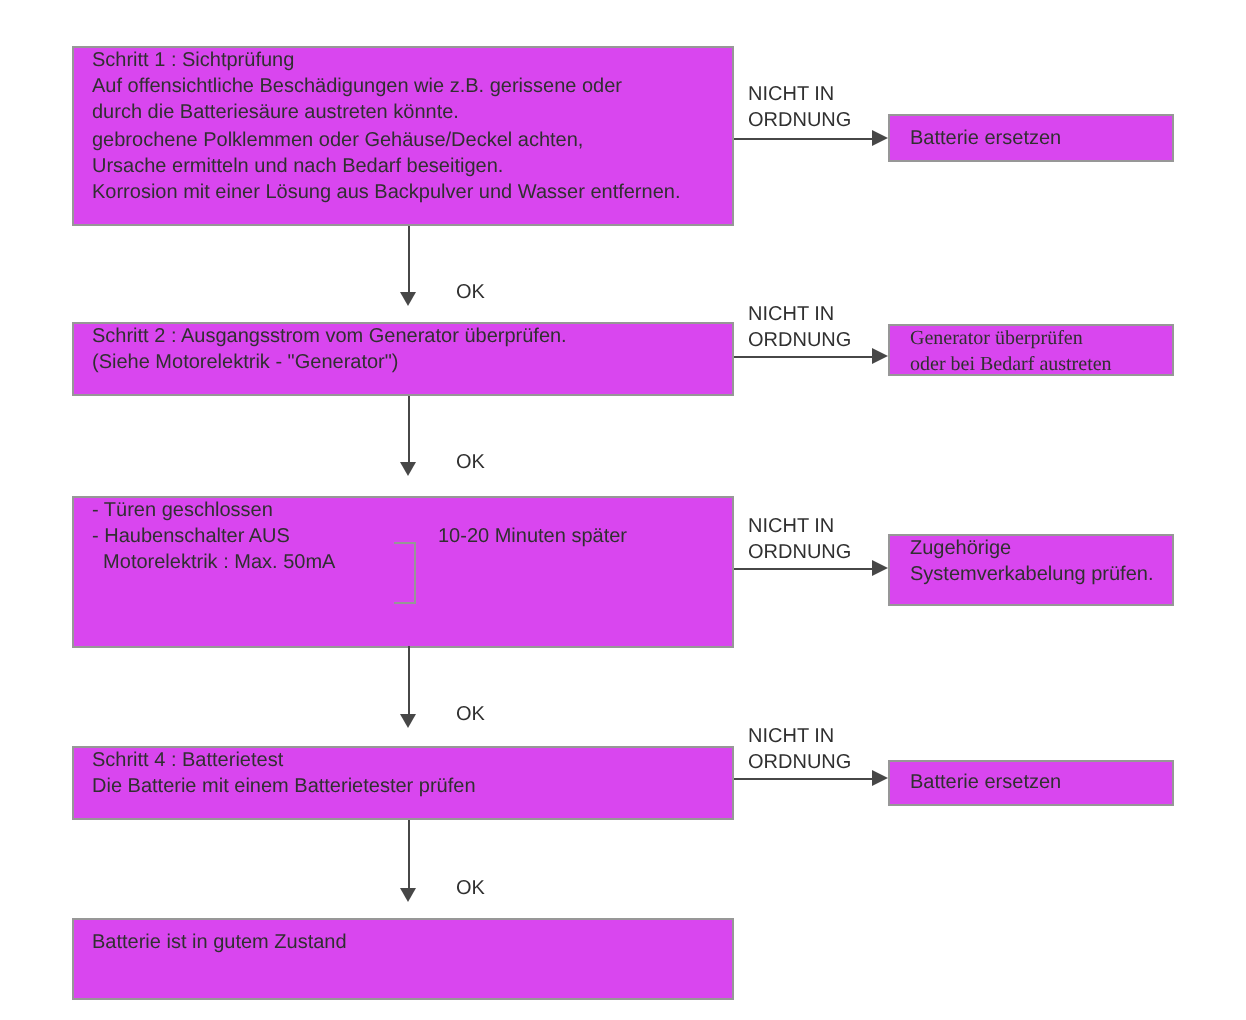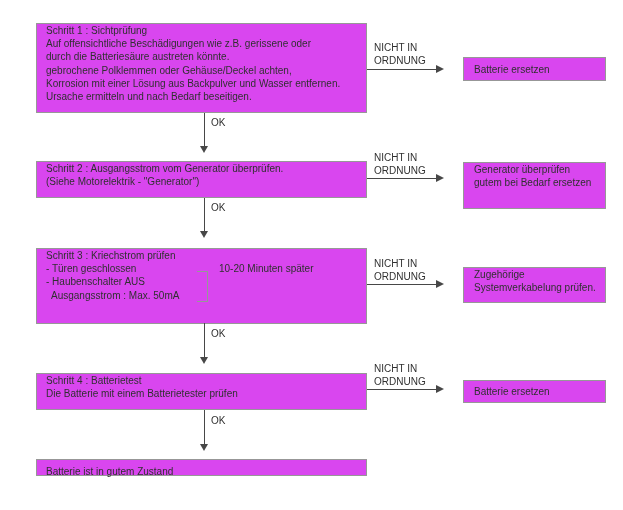--- a/index.html
+++ b/index.html
@@ -15,21 +15,21 @@
   }
   .box {
     position: absolute;
     box-sizing: border-box;
     border: 1px solid var(--border, #979797);
     background: #d946ef;
     padding: 0 9px;
     line-height: 13.2px;
   }
   .step-box { left: 36px; width: 331px; }
-  .fail-box { left: 444px; width: 143px; padding-left: 10px; margin-left: 19px; }
+  .fail-box { left: 444px; width: 143px; padding-left: 10px; }
   .ln { white-space: pre; }
   .vline {
     position: absolute;
     left: 204px;
     width: 1px;
     background: var(--line, #474747);
   }
   .vhead {
     position: absolute;
     left: 200px;
@@ -48,106 +48,106 @@
   .hhead {
     position: absolute;
     left: 436px;
     width: 0; height: 0;
     border-top: 4.5px solid transparent;
     border-bottom: 4.5px solid transparent;
     border-left: 8px solid var(--line, #474747);
   }
   .ok-label {
     position: absolute;
-    left: 211px;
+    left: 228px;
     line-height: 12px;
+    margin-top: 24px;
   }
   .notok-label {
     position: absolute;
     left: 374px;
     line-height: 13px;
   }
   .bracket-part { position: absolute; background: var(--border, #8a8a8a); }
   .bracket-note { position: absolute; left: 219px; top: 263px; line-height: 12px; }
 </style>
 </head>
 <body style="--background: #ffffff; --border: #979797; --line: #474747; --text: #303030;">
 
 <div class="canvas">
 
   <div class="box step-box" style="top:23px;height:90px;">
     <div class="ln">Schritt 1 : Sichtprüfung</div>
     <div class="ln">Auf offensichtliche Beschädigungen wie z.B. gerissene oder</div>
     <div class="ln">durch die Batteriesäure austreten könnte.</div>
     <div class="ln">gebrochene Polklemmen oder Gehäuse/Deckel achten,</div>
+    <div class="ln">Ursache ermitteln und nach Bedarf beseitigen.</div>
     <div class="ln">Korrosion mit einer Lösung aus Backpulver und Wasser entfernen.</div>
-    <div class="ln">Ursache ermitteln und nach Bedarf beseitigen.</div>
   </div>
 
   <div class="vline" style="top:113px;height:34px;"></div>
   <div class="vhead" style="top:146px;"></div>
   <div class="ok-label" style="top:117px;">OK</div>
 
   <div class="box step-box" style="top:161px;height:37px;">
     <div class="ln">Schritt 2 : Ausgangsstrom vom Generator überprüfen.</div>
     <div class="ln">(Siehe Motorelektrik - "Generator")</div>
   </div>
 
   <div class="vline" style="top:198px;height:34px;"></div>
   <div class="vhead" style="top:231px;"></div>
   <div class="ok-label" style="top:202px;">OK</div>
 
   <div class="box step-box" style="top:248px;height:76px;">
-    <div class="ln">Schritt 3 : Kriechstrom prüfen</div>
     <div class="ln">- Türen geschlossen</div>
     <div class="ln">- Haubenschalter AUS</div>
-    <div class="ln">  Ausgangsstrom : Max. 50mA</div>
+    <div class="ln">  Motorelektrik : Max. 50mA</div>
   </div>
 
   <div class="bracket-part" style="left:207px;top:271px;width:1px;height:31px;"></div>
   <div class="bracket-part" style="left:197px;top:271px;width:10px;height:1px;"></div>
   <div class="bracket-part" style="left:197px;top:301px;width:10px;height:1px;"></div>
   <div class="bracket-note">10-20 Minuten später</div>
 
   <div class="vline" style="top:323px;height:35px;"></div>
   <div class="vhead" style="top:357px;"></div>
   <div class="ok-label" style="top:328px;">OK</div>
 
   <div class="box step-box" style="top:373px;height:37px;">
     <div class="ln">Schritt 4 : Batterietest</div>
     <div class="ln">Die Batterie mit einem Batterietester prüfen</div>
   </div>
 
   <div class="vline" style="top:410px;height:35px;"></div>
   <div class="vhead" style="top:444px;"></div>
   <div class="ok-label" style="top:415px;">OK</div>
 
-  <div class="box step-box" style="top:459px;height:17px;padding-top:5px;">
+  <div class="box step-box" style="top:459px;height:41px;padding-top:5px;">
     <div class="ln">Batterie ist in gutem Zustand</div>
   </div>
 
   <div class="notok-label" style="top:41px;">
     <div>NICHT IN</div>
     <div>ORDNUNG</div>
   </div>
   <div class="hline" style="top:69px;"></div>
   <div class="hhead" style="top:65px;"></div>
   <div class="box fail-box" style="top:57px;height:24px;padding-top:5px;">
     <div class="ln">Batterie ersetzen</div>
   </div>
 
   <div class="notok-label" style="top:151px;">
     <div>NICHT IN</div>
     <div>ORDNUNG</div>
   </div>
   <div class="hline" style="top:178px;"></div>
   <div class="hhead" style="top:174px;"></div>
-  <div class="box fail-box" style="top:162px;height:47px;">
+  <div class="box fail-box" style="top:162px;height:26px;font-family:Liberation Serif, serif;">
     <div class="ln">Generator überprüfen</div>
-    <div class="ln">gutem bei Bedarf ersetzen</div>
+    <div class="ln">oder bei Bedarf austreten</div>
   </div>
 
   <div class="notok-label" style="top:257px;">
     <div>NICHT IN</div>
     <div>ORDNUNG</div>
   </div>
   <div class="hline" style="top:284px;"></div>
   <div class="hhead" style="top:280px;"></div>
   <div class="box fail-box" style="top:267px;height:36px;">
     <div class="ln">Zugehörige</div>

